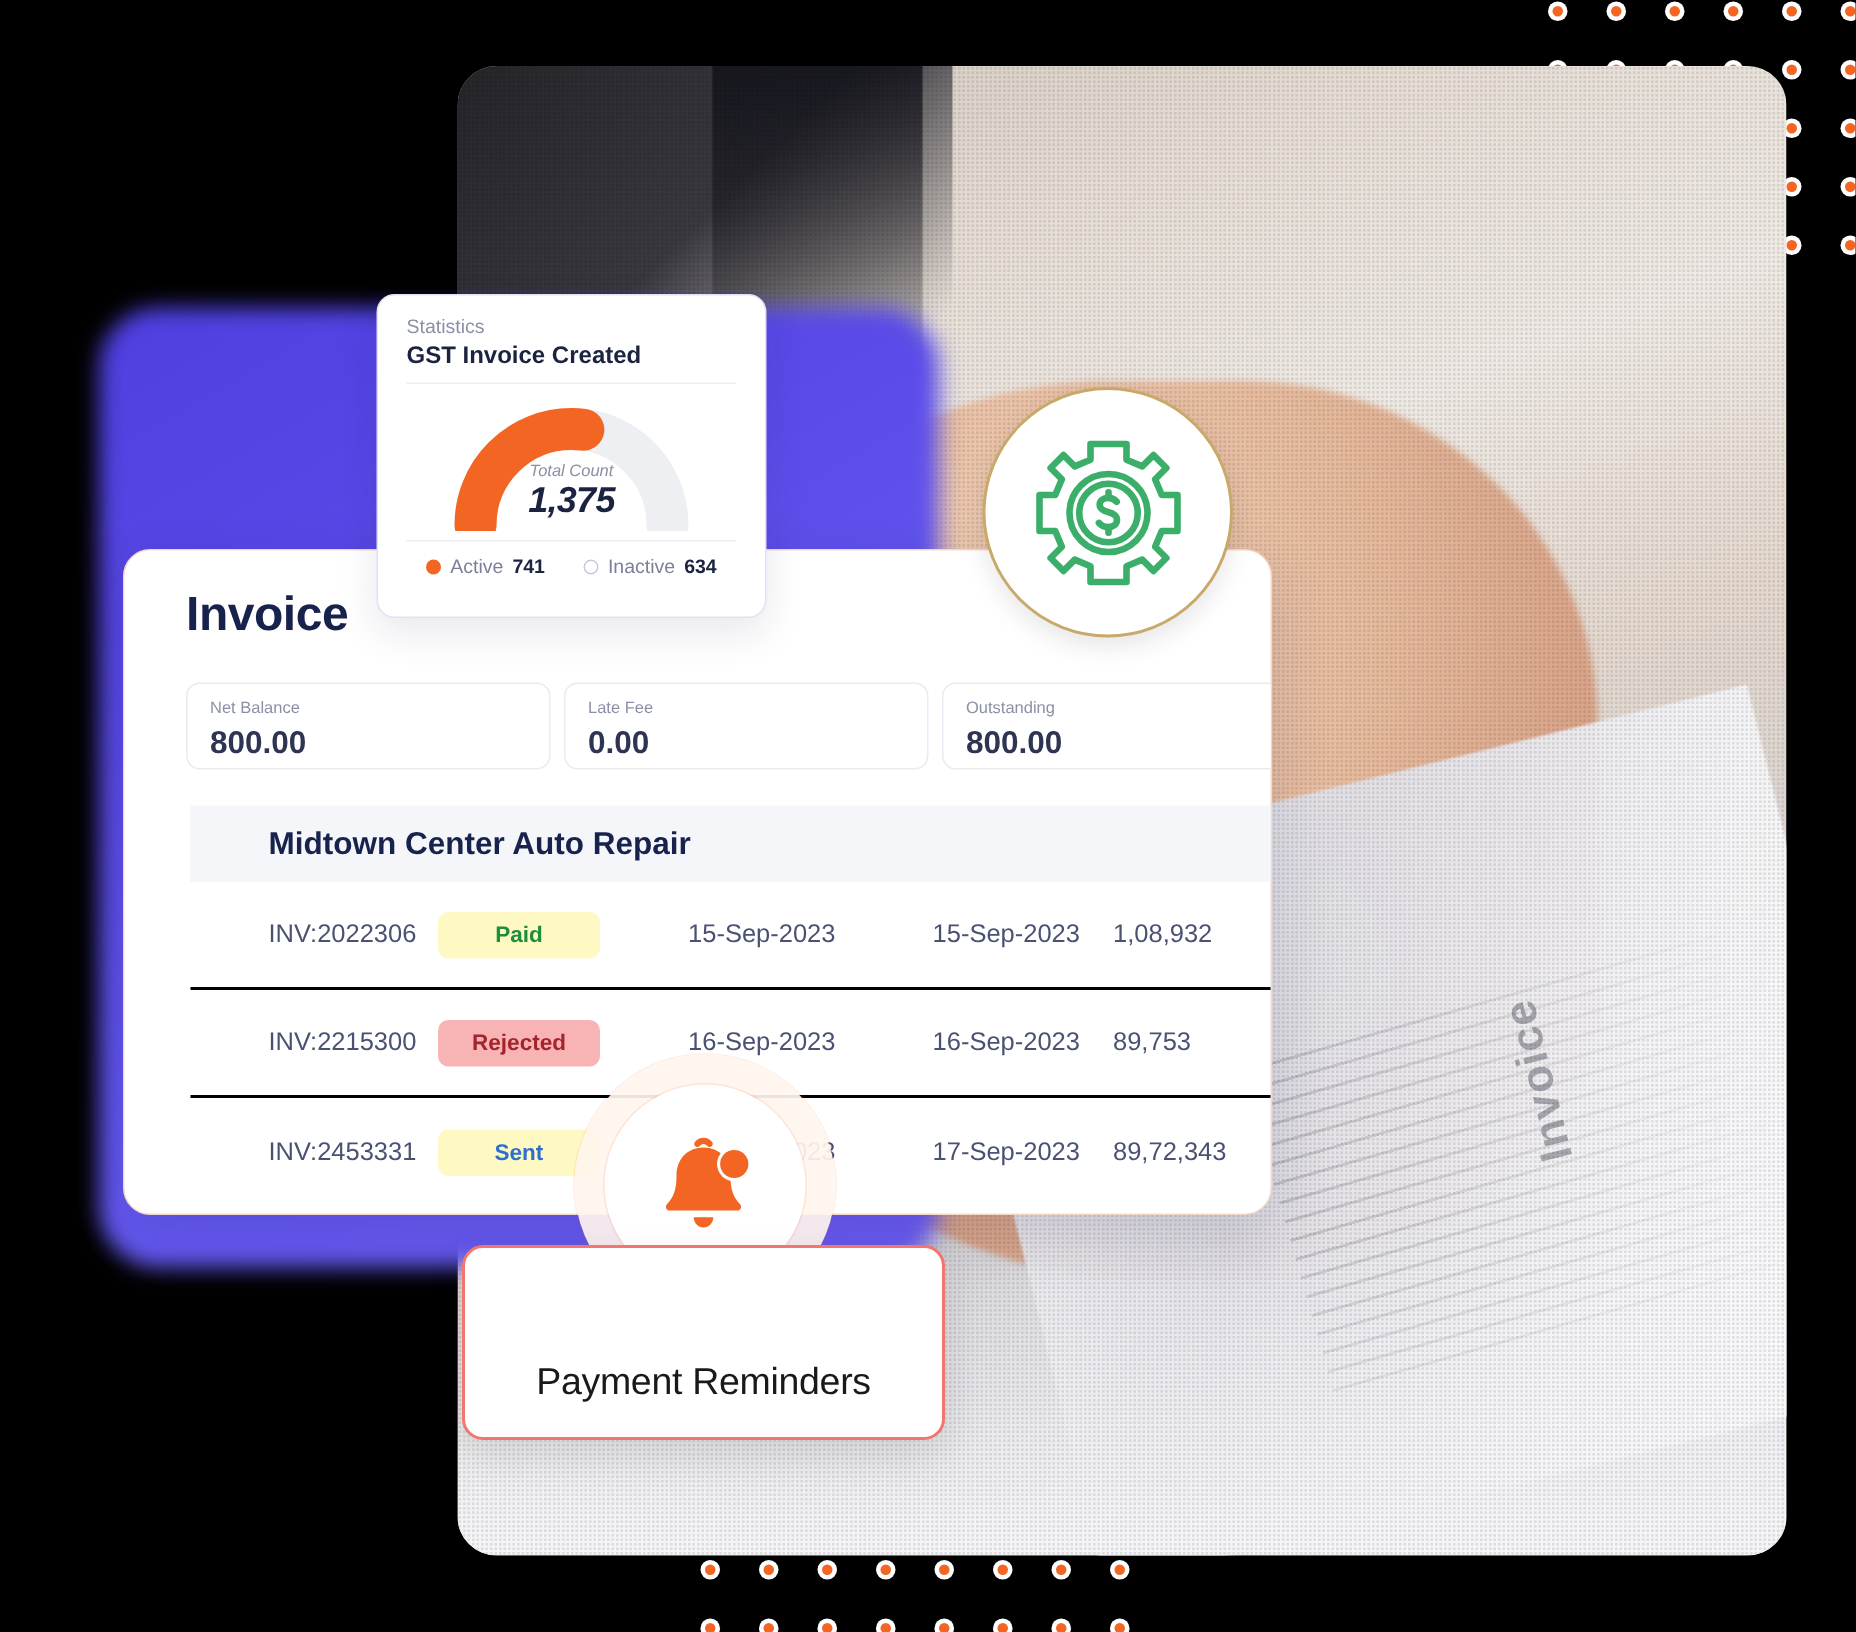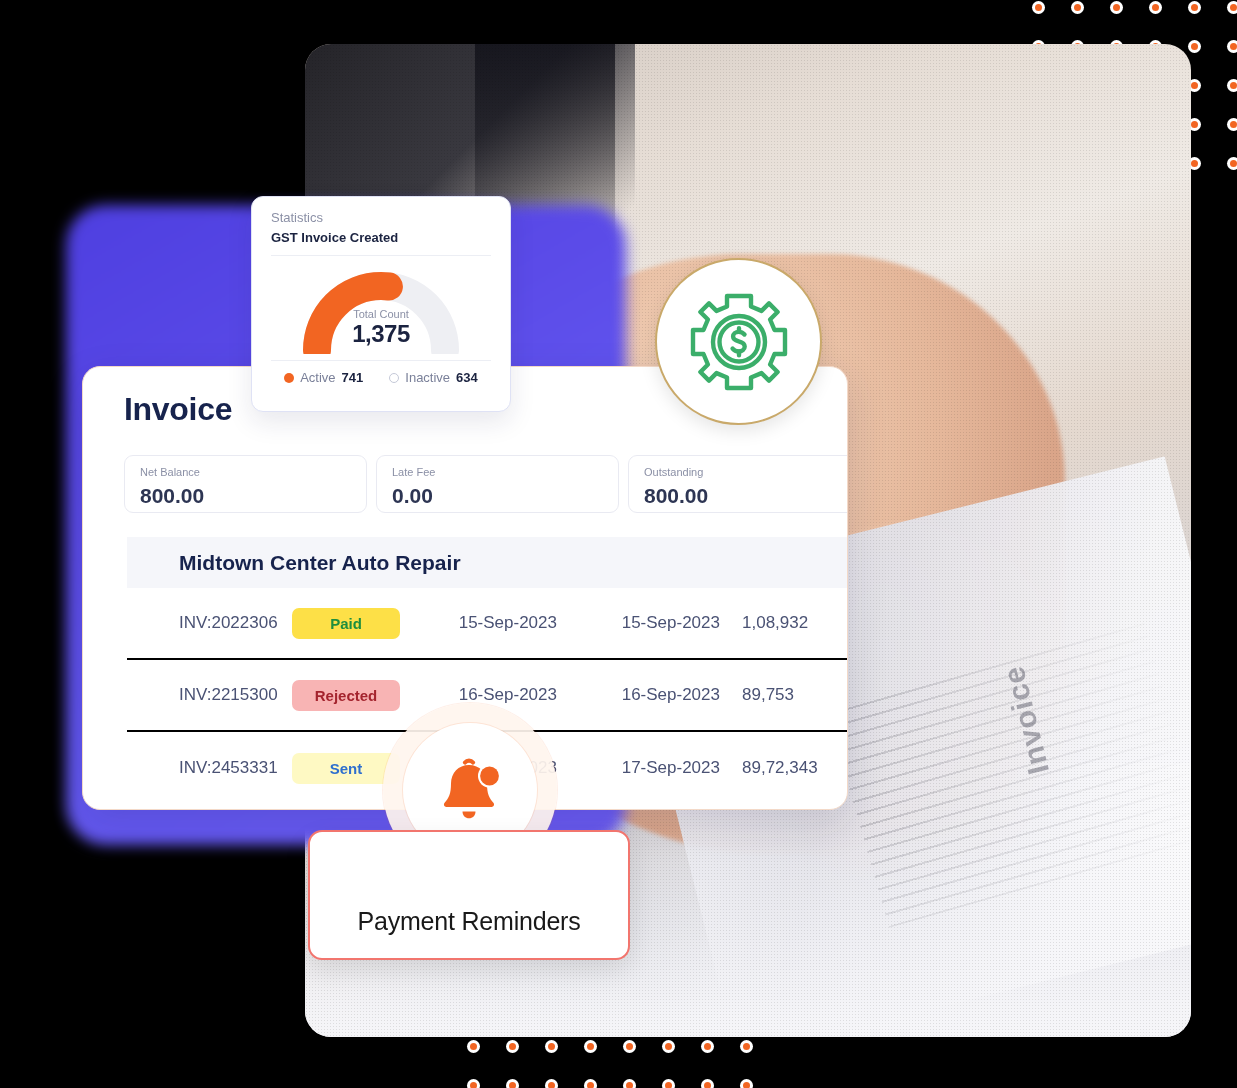--- a/index.html
+++ b/index.html
@@ -118,38 +118,38 @@
     height:72px;display:flex;align-items:center;
     border-bottom:2px solid #000000;box-sizing:border-box;
   }
   .trow:last-child{border-bottom:none;}
   .c-id{width:165px;padding-left:52px;box-sizing:border-box;font-size:17px;color:#4a5274;}
   .c-status{width:120px;}
   .badge{
     display:inline-block;min-width:108px;text-align:center;
     padding:7px 0;border-radius:7px;font-size:15px;font-weight:600;
   }
-  .badge.paid{background:#fde047;color:#1e8e3e;}
+  .badge.paid{background:#fef9c3;color:#1e8e3e;}
   .badge.rejected{background:#f8b4b4;color:#a4242e;}
   .badge.sent{background:#fef9c3;color:#2e6fce;}
   .c-date{width:145px;text-align:right;font-size:17px;color:#4a5274;}
   .c-date2{width:145px;text-align:right;font-size:17px;color:#4a5274;padding-left:18px;}
   .c-amt{width:125px;text-align:left;font-size:17px;color:#4a5274;padding-left:22px;}
 
   
   .stats-card{
     position:absolute;left:251px;top:196px;width:258px;height:214px;
     background:#fff;border:1px solid #dfe2f5;border-radius:12px;
     box-shadow:0 10px 26px rgba(30,25,80,.10);overflow:hidden;
   }
   .stats-head{padding:13px 19px 0 19px;}
   .stats-sub{font-size:13px;color:#8b90a6;line-height:16px;}
-  .stats-title{font-size:13px;font-weight:700;color:#1b2340;line-height:19px;margin-top:2px;}
+  .stats-title{font-size:16px;font-weight:700;color:#1b2340;line-height:19px;margin-top:2px;}
   .stats-div{height:1px;background:#eceef4;margin:8px 19px 0 19px;}
-  .gauge{position:relative;width:170px;height:86px;margin:12px auto 0 auto;}
+  .gauge{position:relative;width:170px;height:86px;margin:12px auto 0 auto;font-style:italic;}
   .gauge svg{display:block;}
   .gauge-label{
     position:absolute;left:0;right:0;top:40px;text-align:center;
     font-size:11px;color:#8b90a6;
   }
   .gauge-value{
     position:absolute;left:0;right:0;top:52px;text-align:center;
     font-size:24px;font-weight:700;color:#1b2340;letter-spacing:-.5px;
   }
   .stats-foot-div{height:1px;background:#eceef4;margin:6px 19px 0 19px;}

